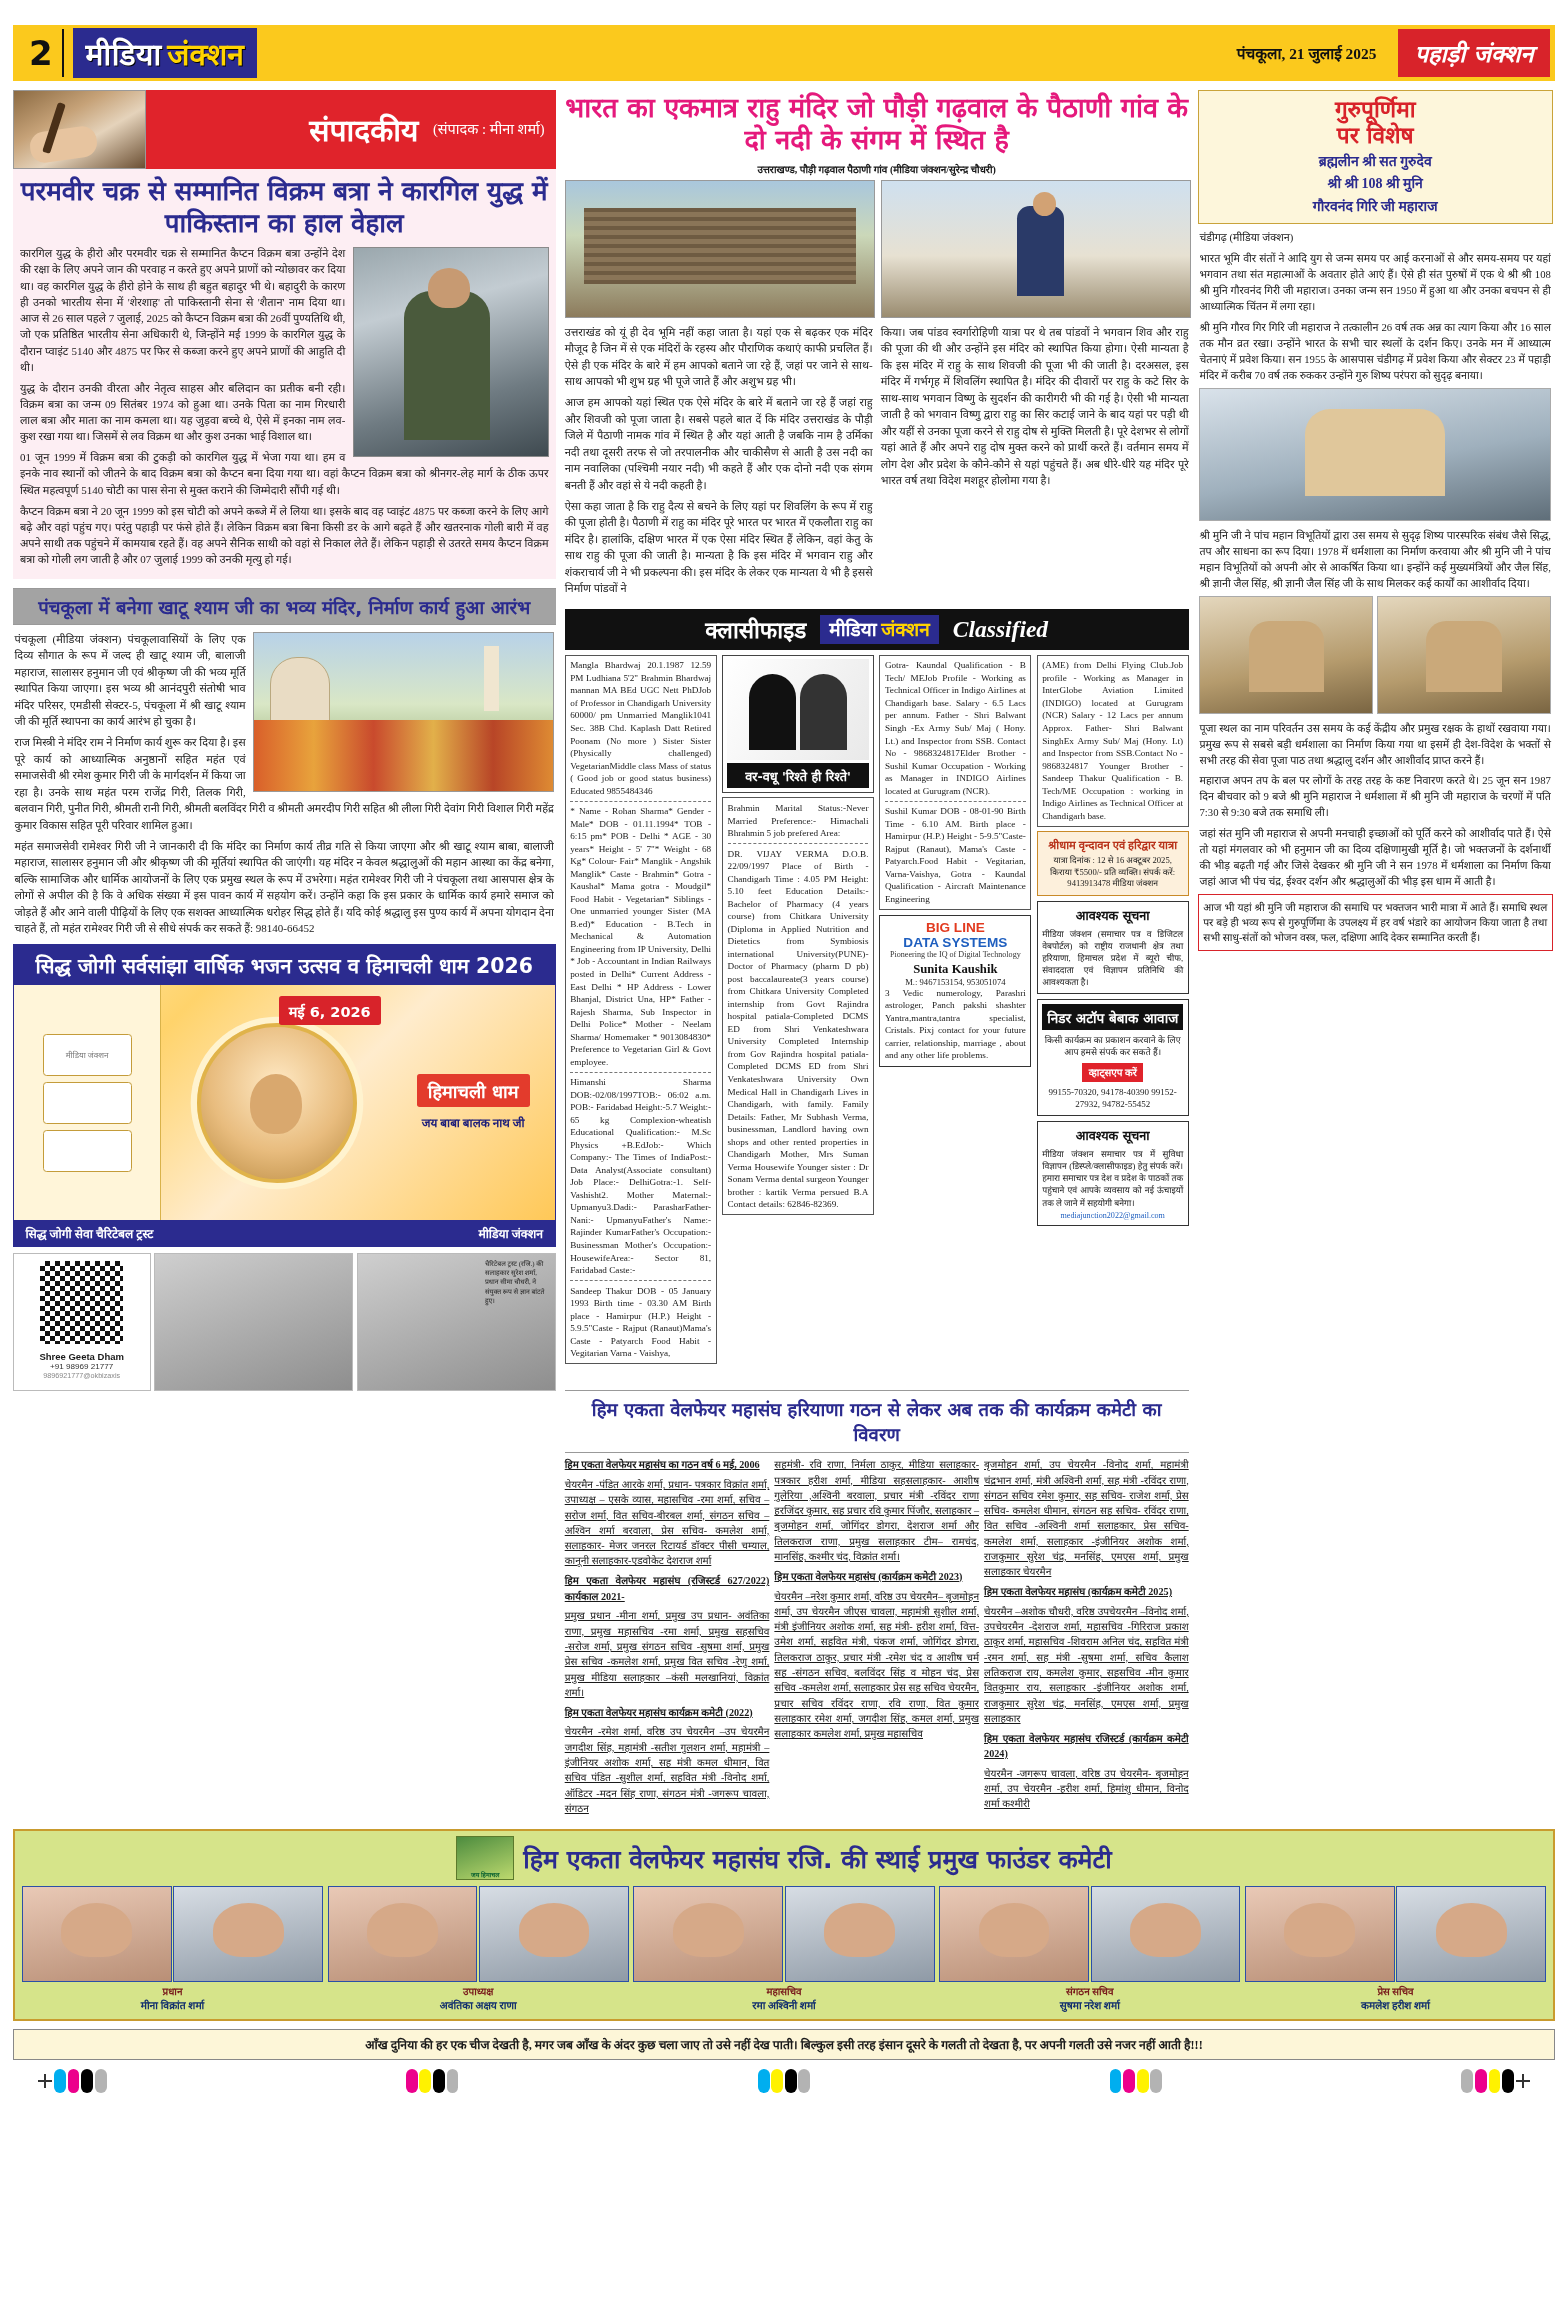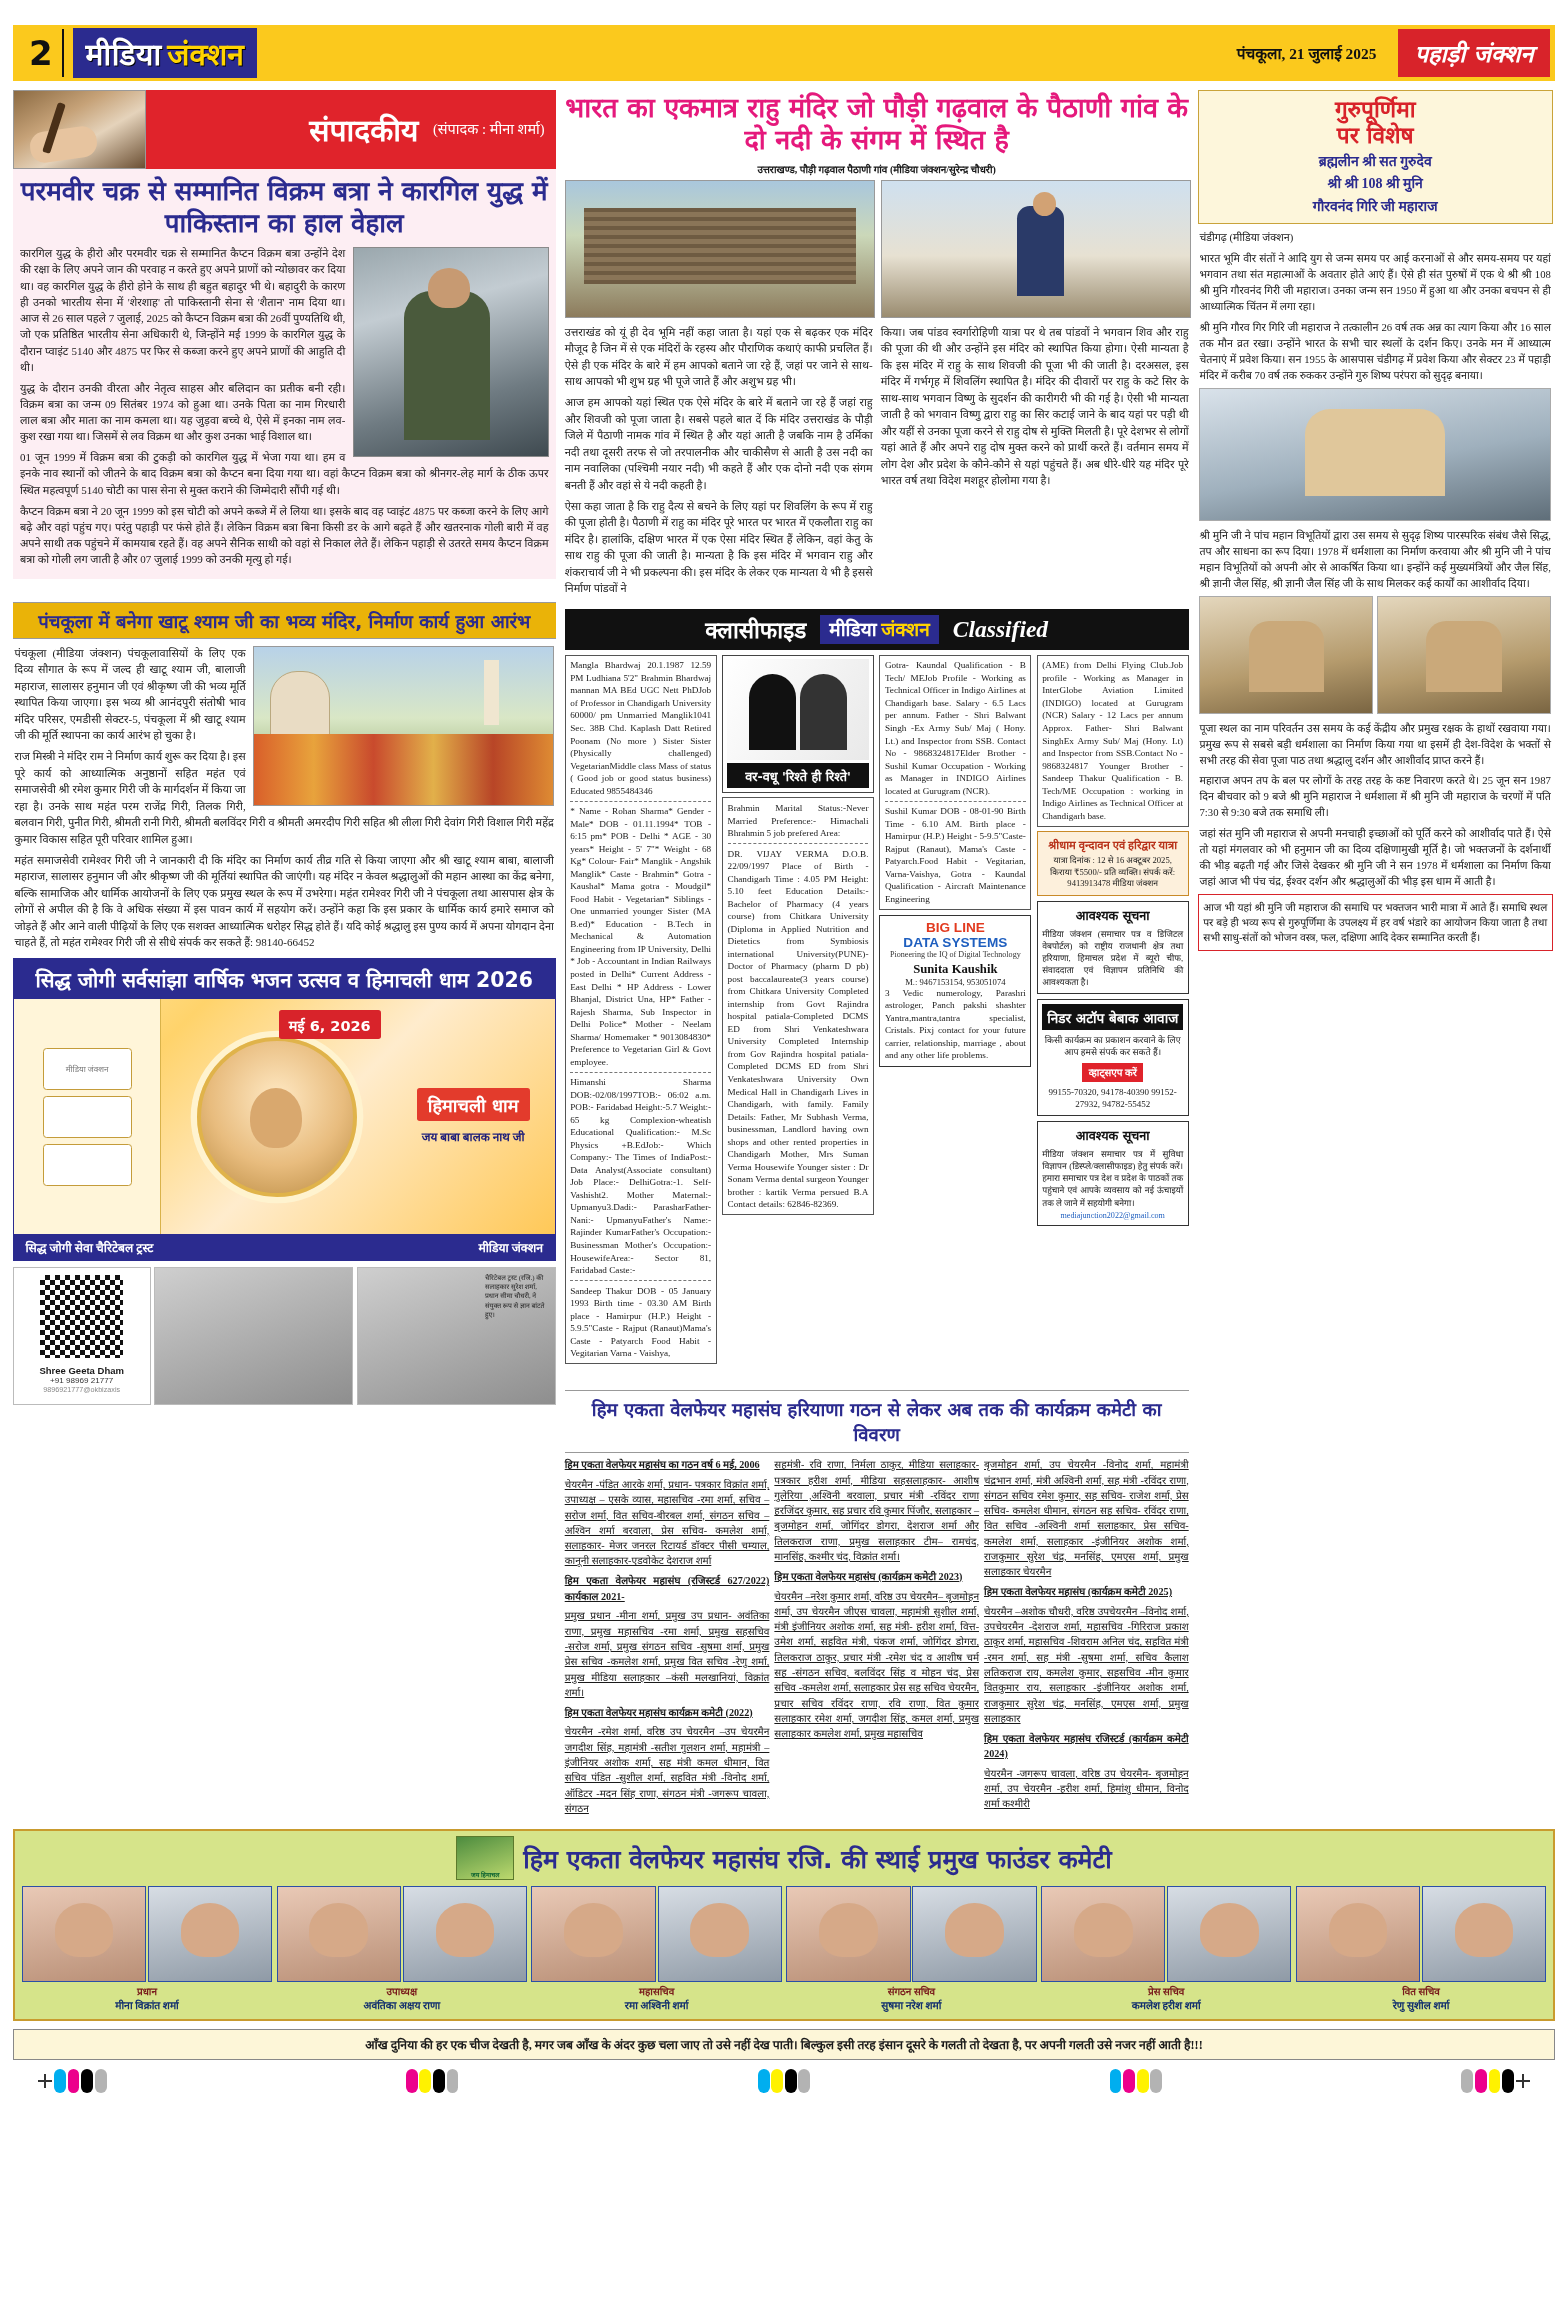--- a/index.html
+++ b/index.html
@@ -78,23 +78,23 @@
     background:linear-gradient(165deg,#9aa7ad 0%,#c3ccd2 30%,#6f7b82 70%,#3f4a50 100%);
     border:0.9px solid #8a8a8a;position:relative;overflow:hidden;
   }
   .soldier:before{content:"";position:absolute;left:50px;top:43px;width:86px;height:149px;
     background:#4a5a3c;border-radius:27px 27px 0 0;}
   .soldier:after{content:"";position:absolute;left:74px;top:20px;width:42px;height:40px;
     background:#c79a72;border-radius:50% 50% 42% 42%;}
 
   
   .ks-head{
-    background:#eab308;color:#2b2b8f;font-weight:bold;font-size:18.5px;text-align:center;
+    background:#a3a3a3;color:#2b2b8f;font-weight:bold;font-size:18.5px;text-align:center;
     font-family:"DejaVu Sans",sans-serif;border-top:0.9px solid #999;border-bottom:0.9px solid #999;
-    padding:4.5px 0 5.4px;margin-top:23px;
+    padding:4.5px 0 5.4px;margin-top:9px;
   }
   .ks-body{font-size:11px;line-height:1.5;text-align:justify;padding:5.4px 1.8px 0;}
   .ks-body p{margin:0 0 4.5px;}
   .ks-photo{
     float:right;width:299px;height:158px;margin:1.8px 0 5.4px 7.2px;
     background:linear-gradient(180deg,#b8d2e8 0%,#d9e7c6 45%,#7a9450 100%);
     border:0.9px solid #999;position:relative;overflow:hidden;
   }
   .ks-photo .grp{position:absolute;bottom:0;left:0;right:0;height:71px;
     background:linear-gradient(90deg,#d95f2a,#e8a33c,#c94a2d,#e2b04a,#b84527,#de8b33);}
@@ -567,28 +567,20 @@
         <div class="f-name">सुषमा नरेश शर्मा</div>
       </div>
       <div class="f-cell">
         <div class="f-pair">
           <div class="f-ph w"></div>
           <div class="f-ph m"></div>
         </div>
         <div class="f-role">प्रेस सचिव</div>
         <div class="f-name">कमलेश हरीश शर्मा</div>
       </div>
-      <div class="f-cell">
-        <div class="f-pair">
-          <div class="f-ph w"></div>
-          <div class="f-ph m"></div>
-        </div>
-        <div class="f-role">वित सचिव</div>
-        <div class="f-name">रेणु सुशील शर्मा</div>
-      </div>
     </div>
   </div>
 
   <div class="quote">आँख दुनिया की हर एक चीज देखती है, मगर जब आँख के अंदर कुछ चला जाए तो उसे नहीं देख पाती। बिल्कुल इसी तरह इंसान दूसरे के गलती तो देखता है, पर अपनी गलती उसे नजर नहीं आती है!!!</div>
 
   <div class="regmarks">
     <div class="rm">
       <span class="cross"></span>
       <i class="c1"></i>
       <i class="c2"></i>

